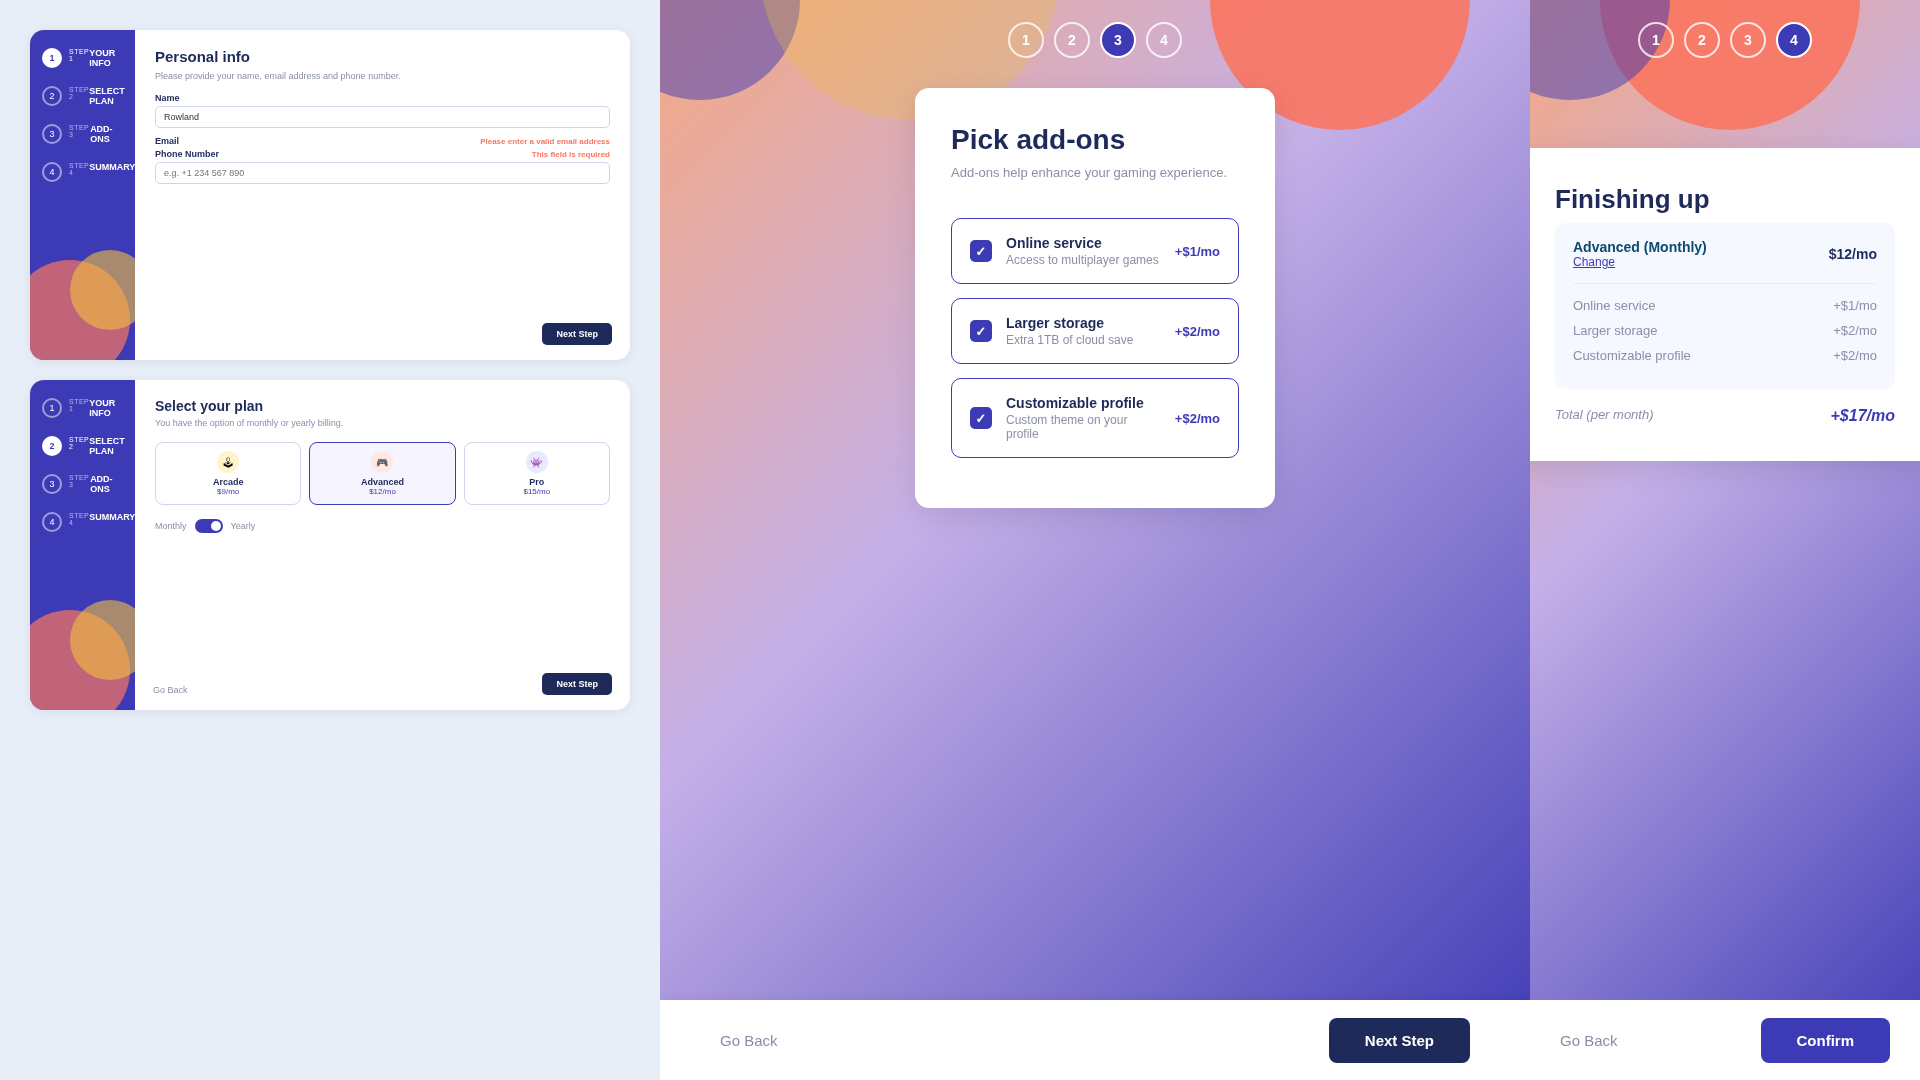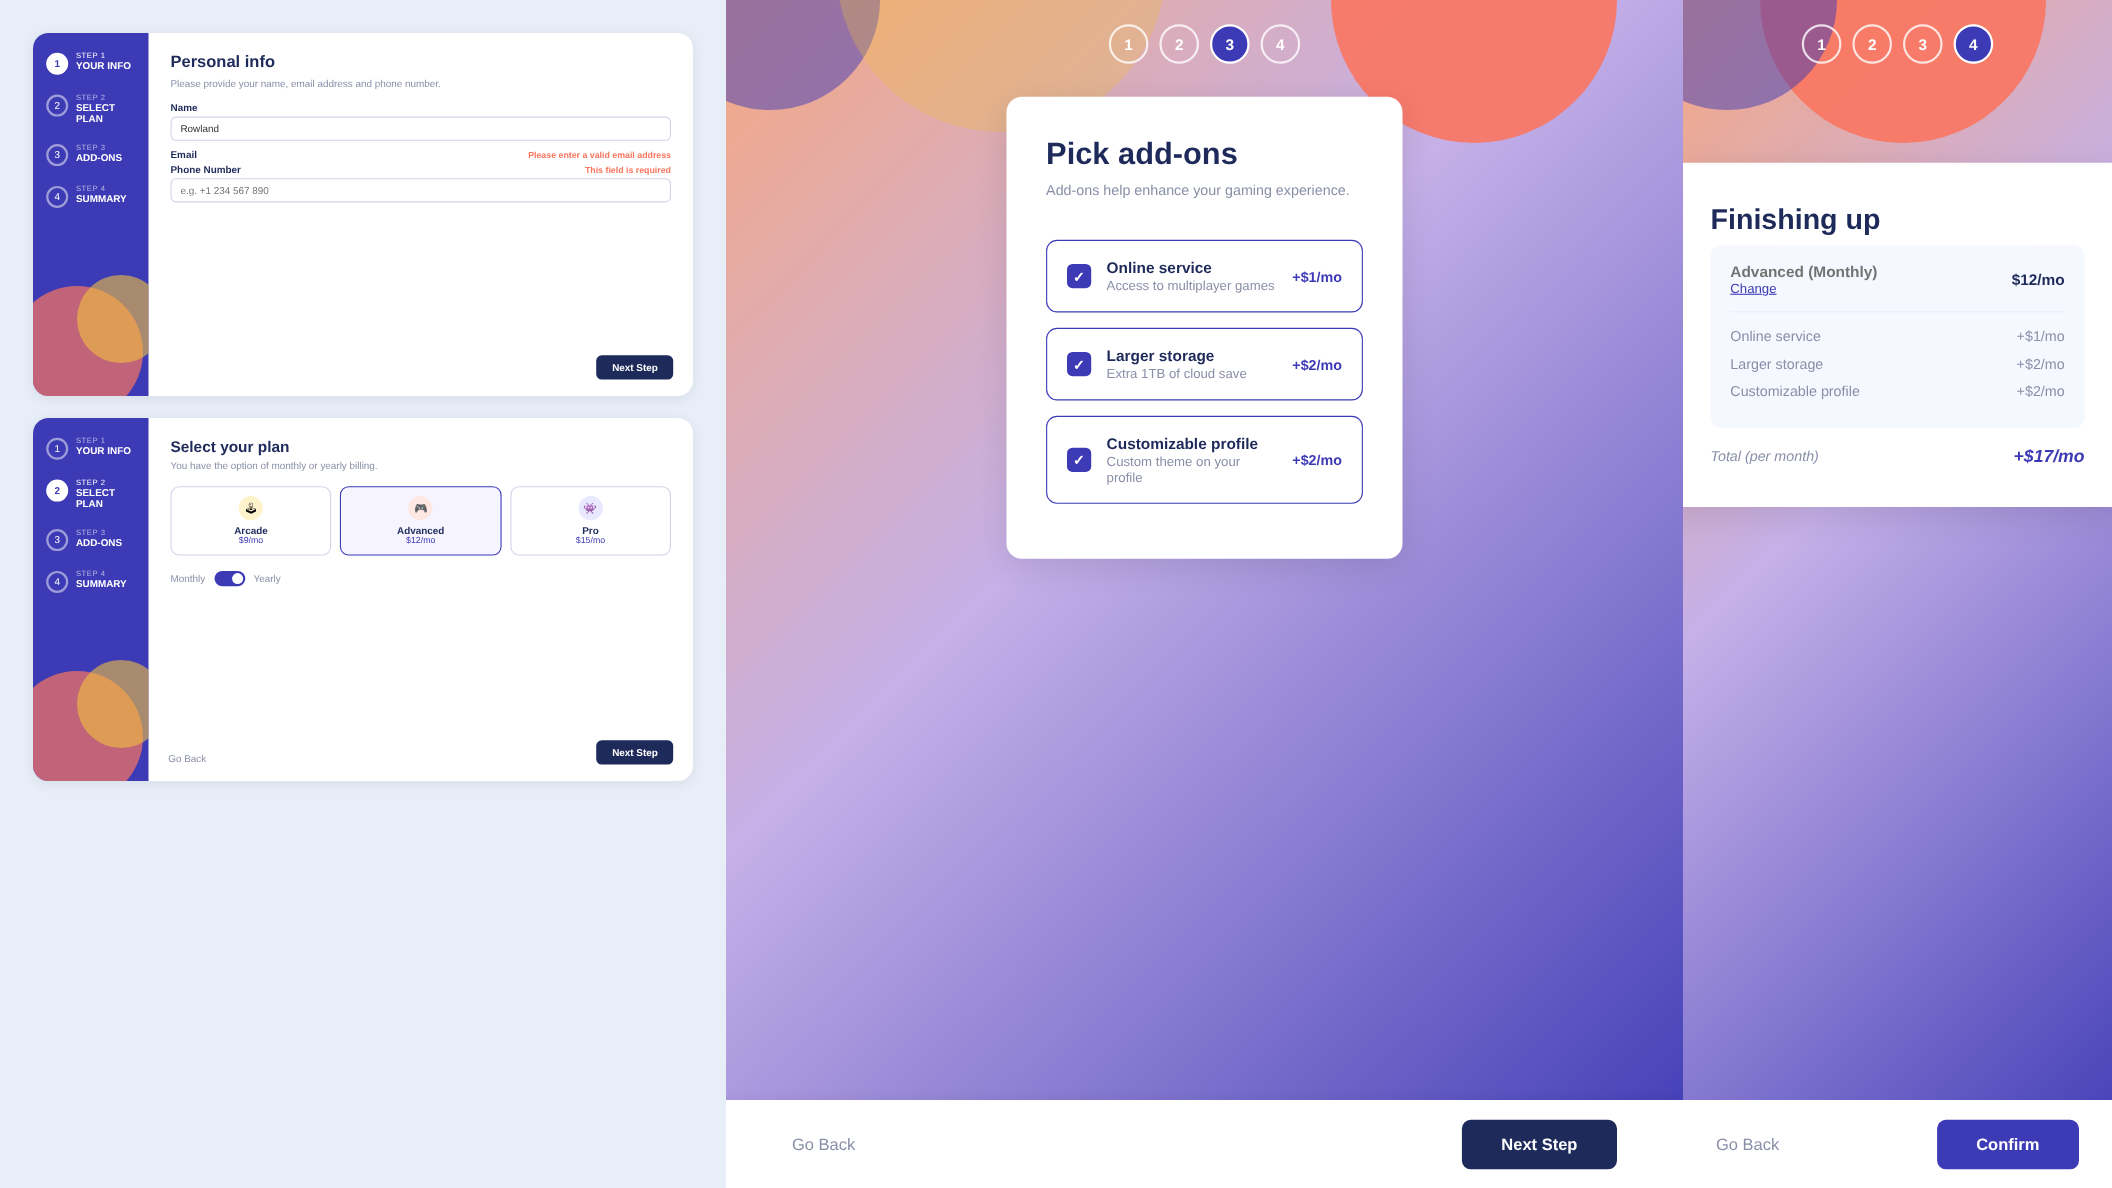--- a/index.html
+++ b/index.html
@@ -91,21 +91,21 @@
 
     .mini-step-num.active {
       background: white;
       color: #3d3ab5;
       border-color: white;
       font-weight: bold;
     }
 
     .mini-step-text {
       display: flex;
-      flex-direction: column;
+      flex-direction: row;
       justify-content: flex-end;
     }
 
     .mini-step-label {
       font-size: 7px;
       color: rgba(255,255,255,0.6);
       text-transform: uppercase;
       letter-spacing: 0.5px;
     }
 
@@ -512,21 +512,21 @@
 
     .summary-row {
       display: flex;
       justify-content: space-between;
       align-items: center;
       margin-bottom: 12px;
     }
 
     .summary-plan-name {
       font-size: 14px;
-      color: #737373;
+      color: #0c4a6e;
       font-weight: 700;
     }
 
     .summary-plan-price {
       font-size: 14px;
       color: #1e2a5a;
       font-weight: 700;
     }
 
     .summary-change {

